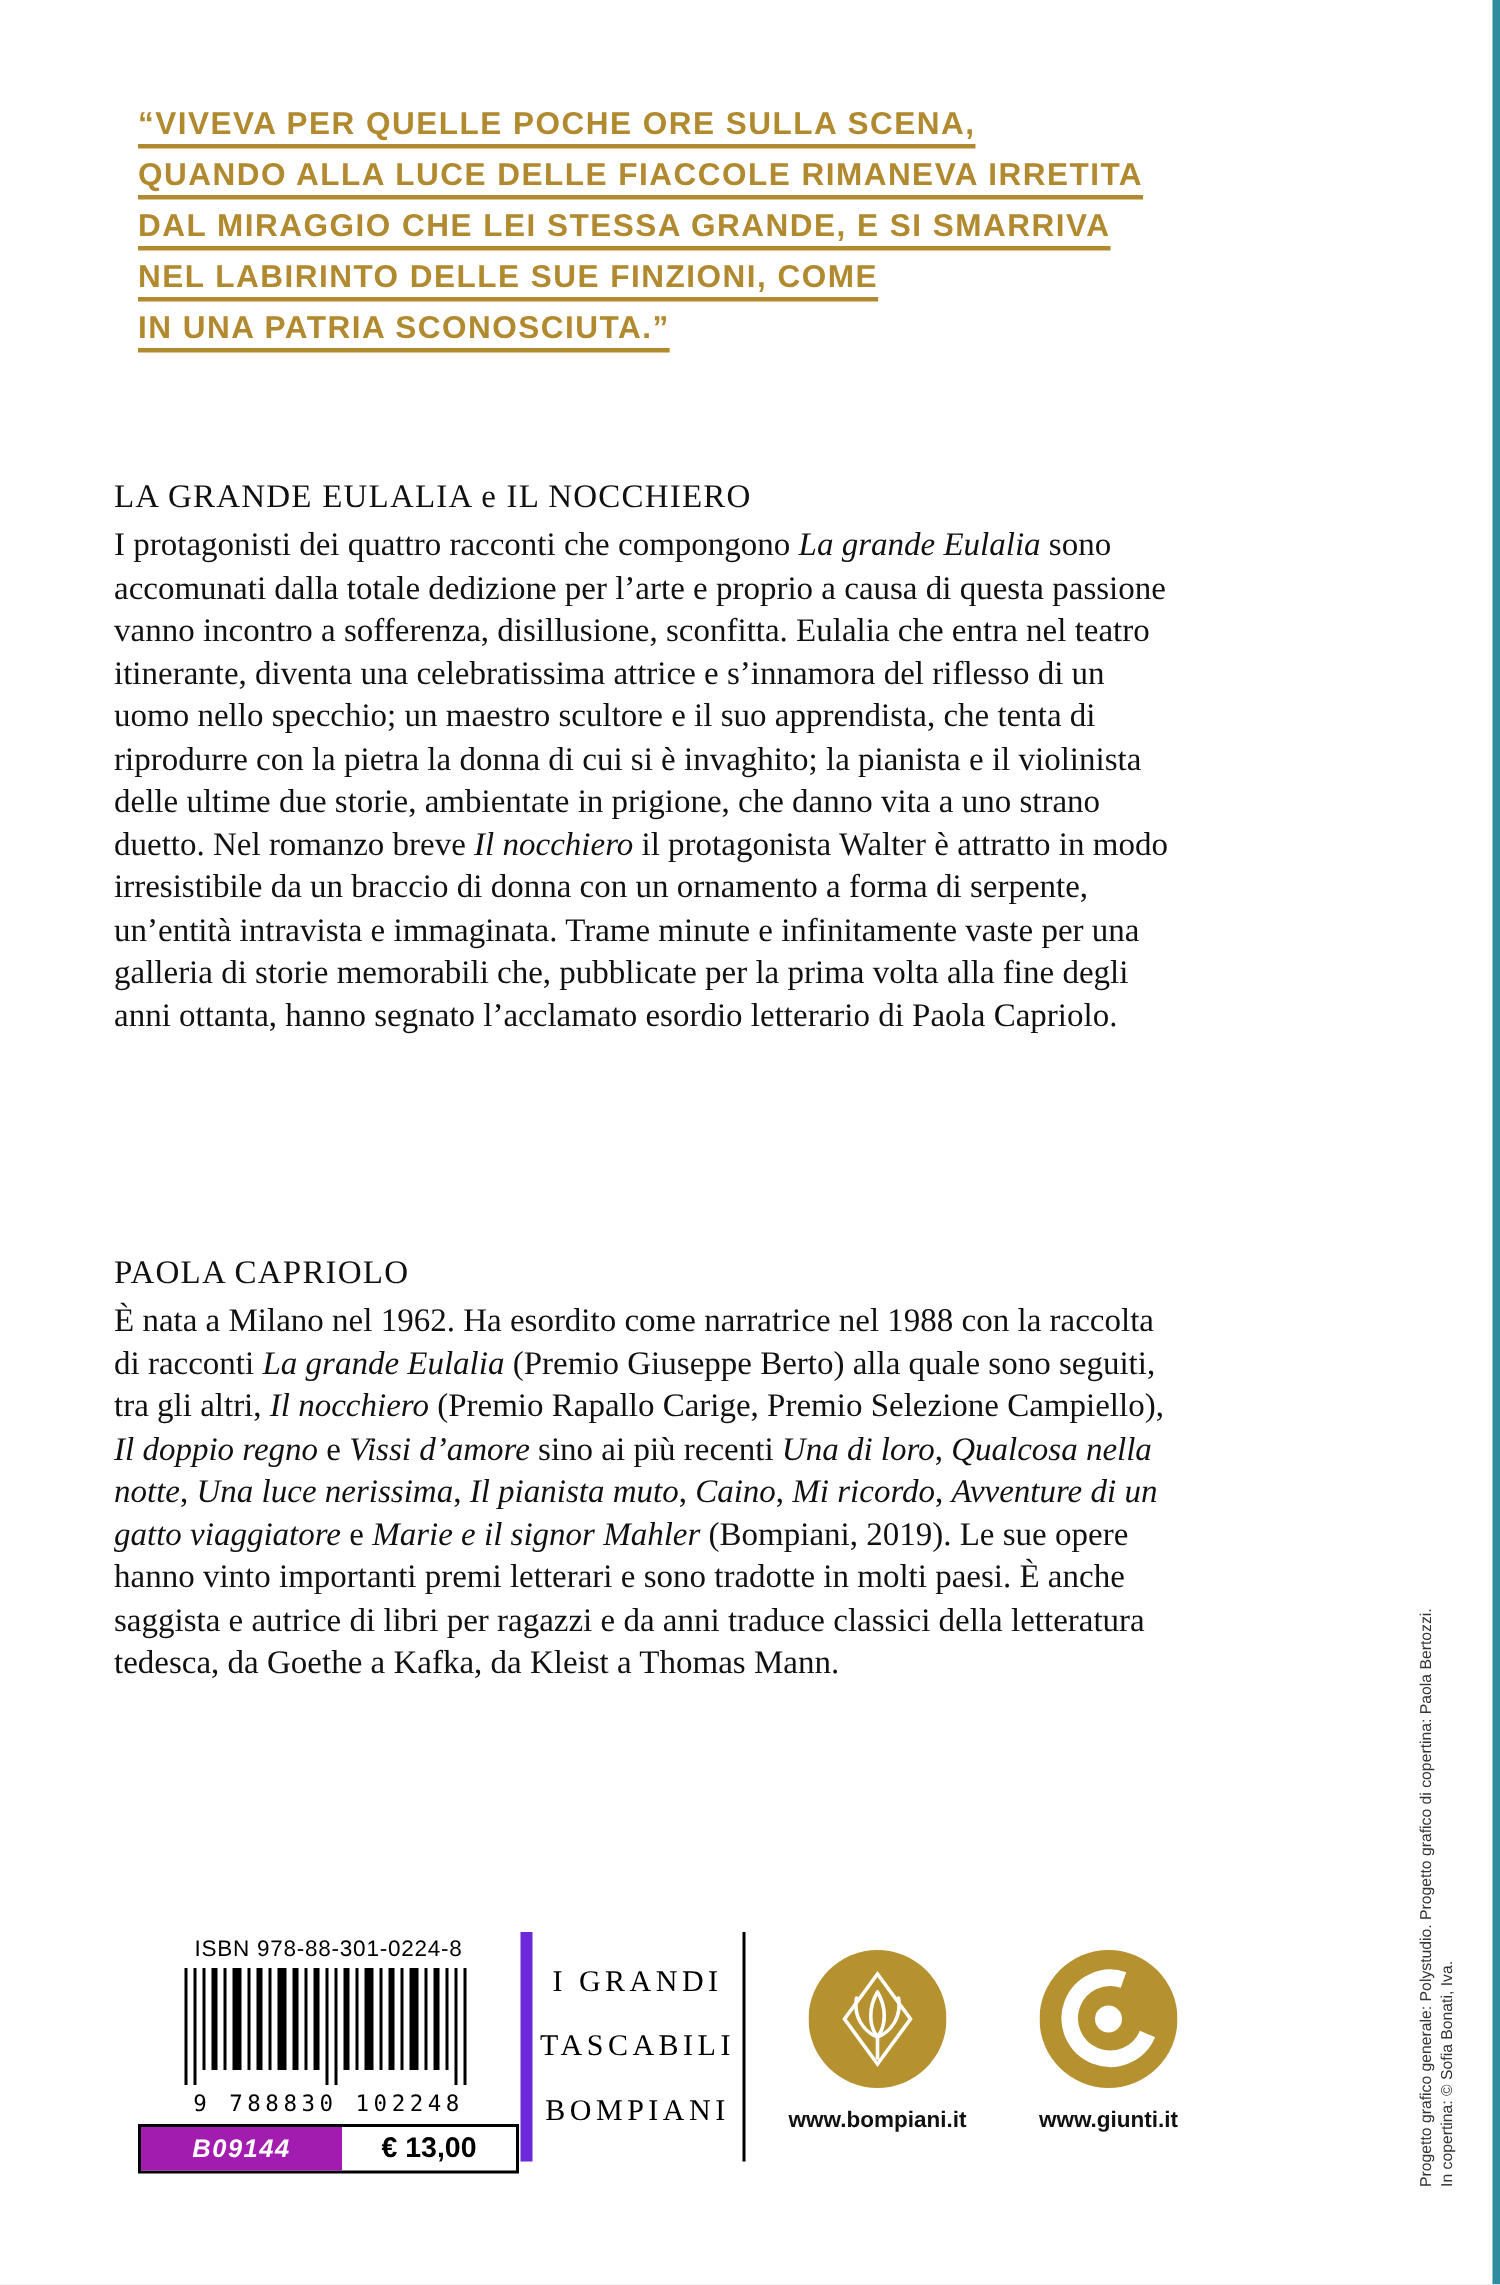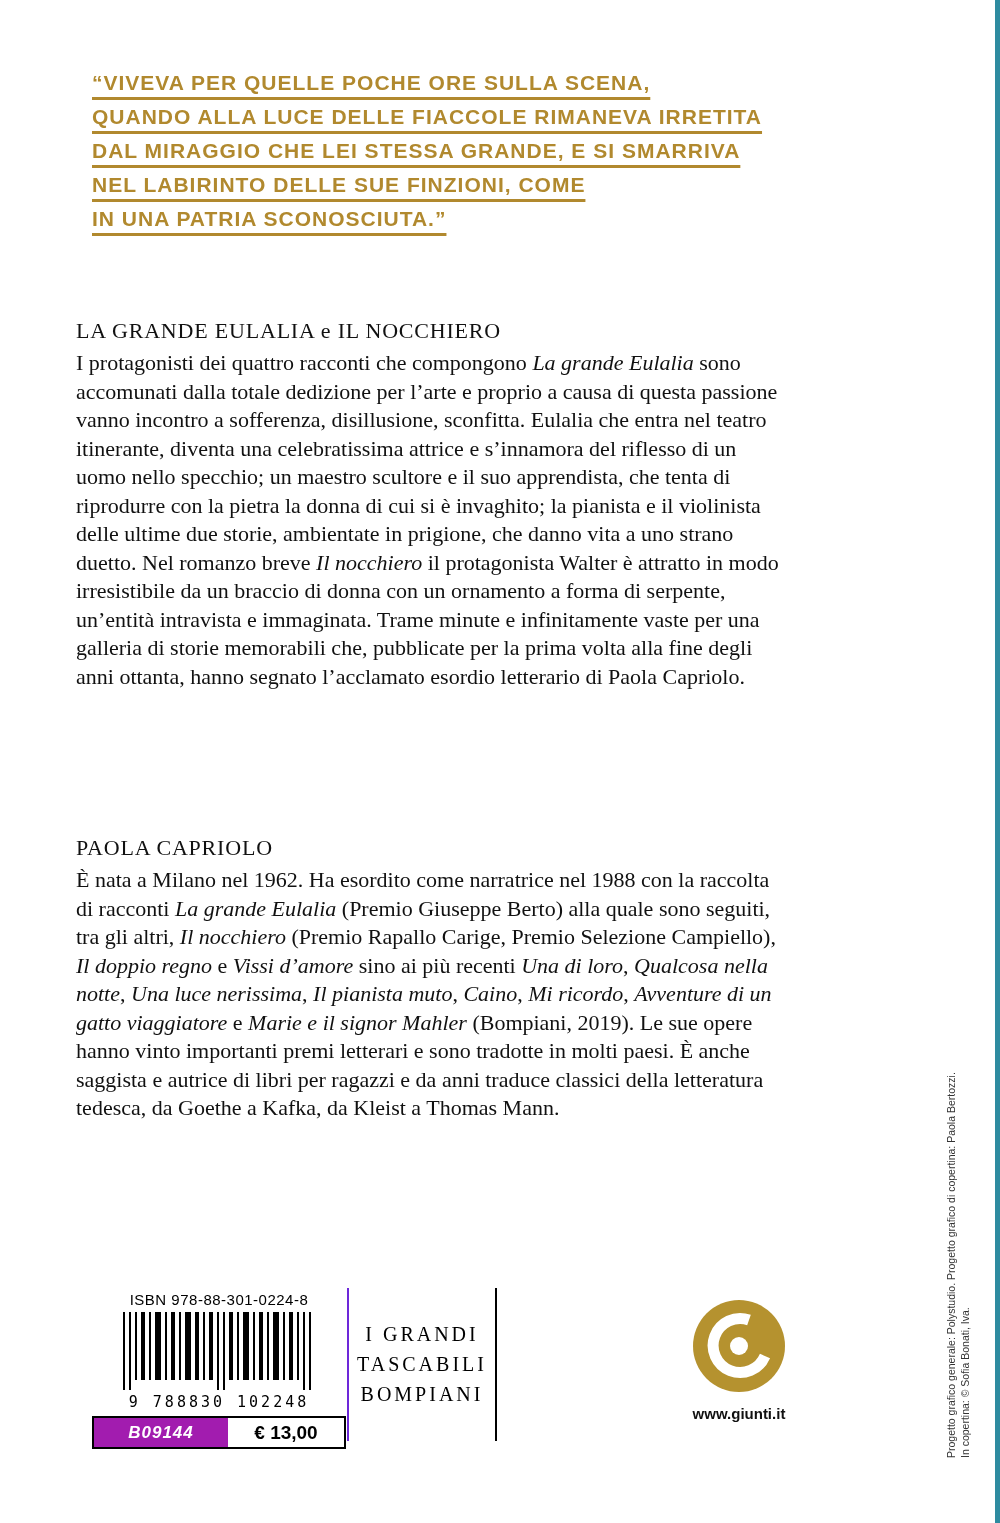--- a/index.html
+++ b/index.html
@@ -53,23 +53,23 @@
     background:#a21caf;color:#fff;width:134px;display:flex;align-items:center;
     justify-content:center;font-size:17px;letter-spacing:1px;font-style:italic;
   }
   .price-cell{
     flex:1;display:flex;align-items:center;justify-content:center;
     font-size:19px;color:#000;
   }
 
   .collana{
     position:absolute;left:347px;top:1288px;width:150px;height:153px;
-    border-left:2px solid #6d28d9;border-right:2px solid #000;box-sizing:border-box;
+    border-left:8px solid #6d28d9;border-right:2px solid #000;box-sizing:border-box;
     display:flex;flex-direction:column;align-items:center;justify-content:center;
-    gap:7px;
+    gap:20px;
   }
   .collana-line{font-size:20px;letter-spacing:3px;color:#000;}
 
   .logo-group{position:absolute;width:146px;text-align:center;top:1300px;}
   .bompiani-group{left:512px;}
   .giunti-group{left:666px;}
   .logo-circle svg{display:block;margin:0 auto;}
   .logo-url{
     font-family:"Liberation Sans", sans-serif;font-weight:700;
     font-size:15px;margin-top:13px;color:#111;
@@ -148,20 +148,35 @@
       <div class="price-cell">€ 13,00</div>
     </div>
   </div>
 
   <div class="collana">
     <div class="collana-line">I GRANDI</div>
     <div class="collana-line">TASCABILI</div>
     <div class="collana-line">BOMPIANI</div>
   </div>
 
+  <div class="logo-group bompiani-group">
+    <div class="logo-circle">
+      <svg width="92" height="92" viewBox="-46 -46 92 92" aria-hidden="true">
+        <circle r="46" fill="#b5922f"></circle>
+        <g stroke="#fff" stroke-width="2.4" fill="none" stroke-linecap="round">
+          <path d="M0,-30 L22,0 L0,30 L-22,0 Z"></path>
+          <path d="M0,-18 C6,-8 6,4 0,12 C-6,4 -6,-8 0,-18"></path>
+          <path d="M0,12 C-10,8 -16,-2 -14,-14"></path>
+          <path d="M0,12 C10,8 16,-2 14,-14"></path>
+          <path d="M0,12 L0,26"></path>
+        </g>
+      </svg>
+    </div>
+    <div class="logo-url">www.bompiani.it</div>
+  </div>
 
   <div class="logo-group giunti-group">
     <div class="logo-circle">
       <svg width="92" height="92" viewBox="-46 -46 92 92" aria-hidden="true">
         <circle r="46" fill="#b5922f"></circle>
         <path d="M 10,-26 A 27,27 0 1 0 26,10" stroke="#fff" stroke-width="11" fill="none" stroke-linecap="butt"></path>
         <circle cx="0" cy="0" r="9" fill="#fff"></circle>
       </svg>
     </div>
     <div class="logo-url">www.giunti.it</div>

